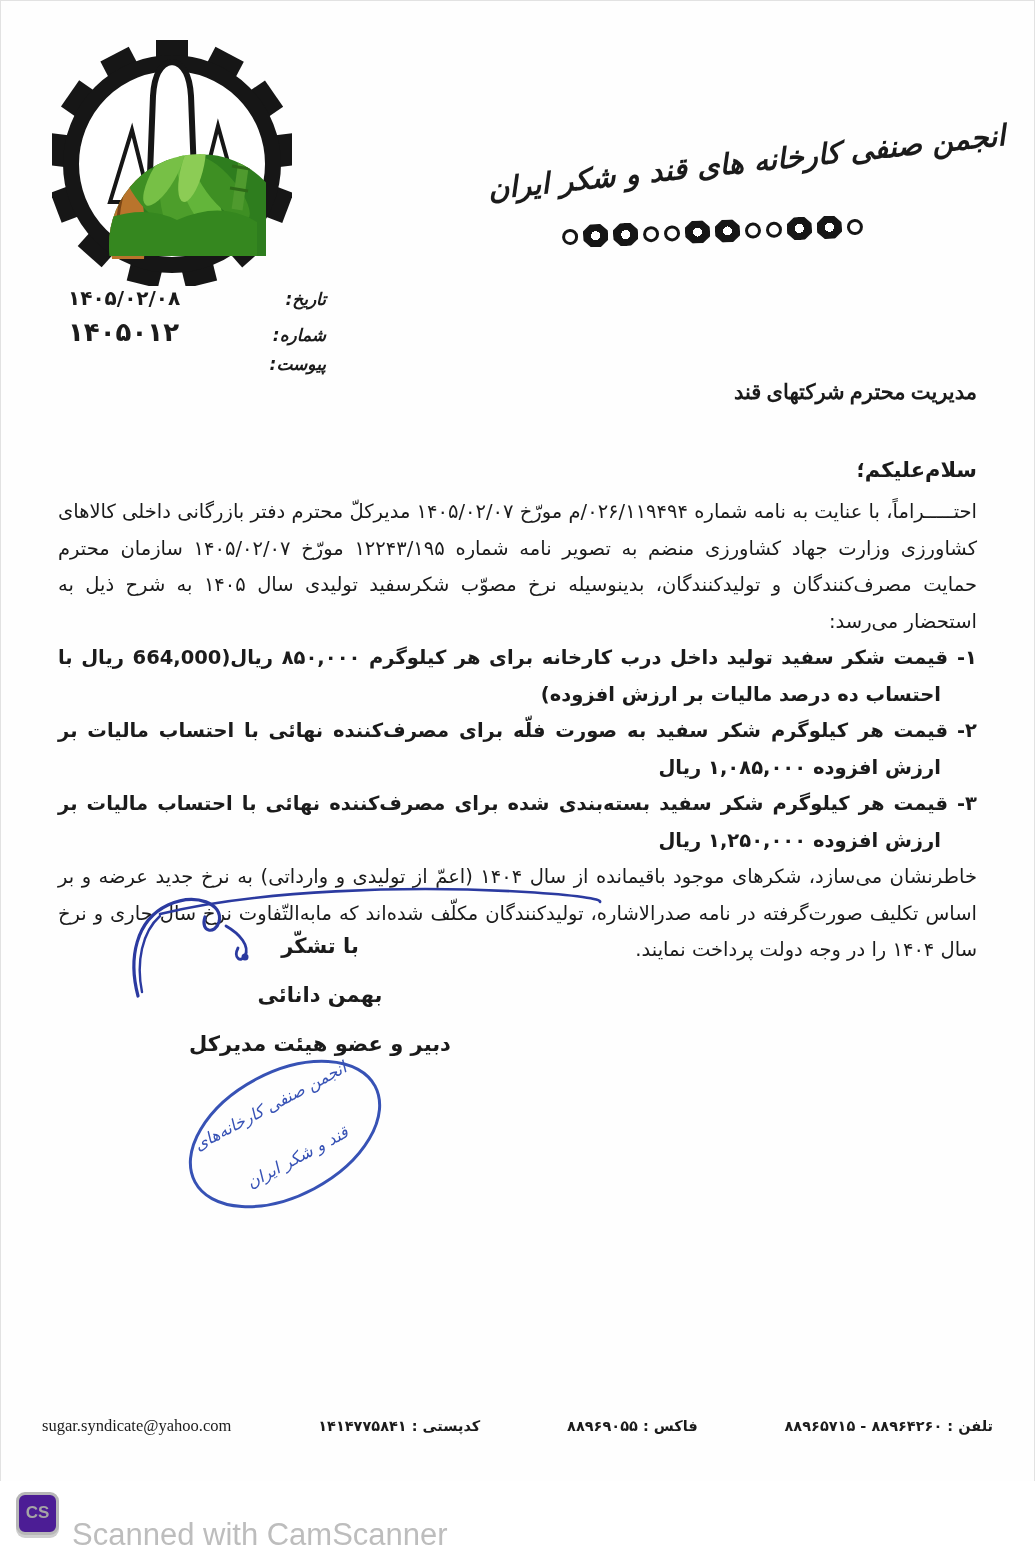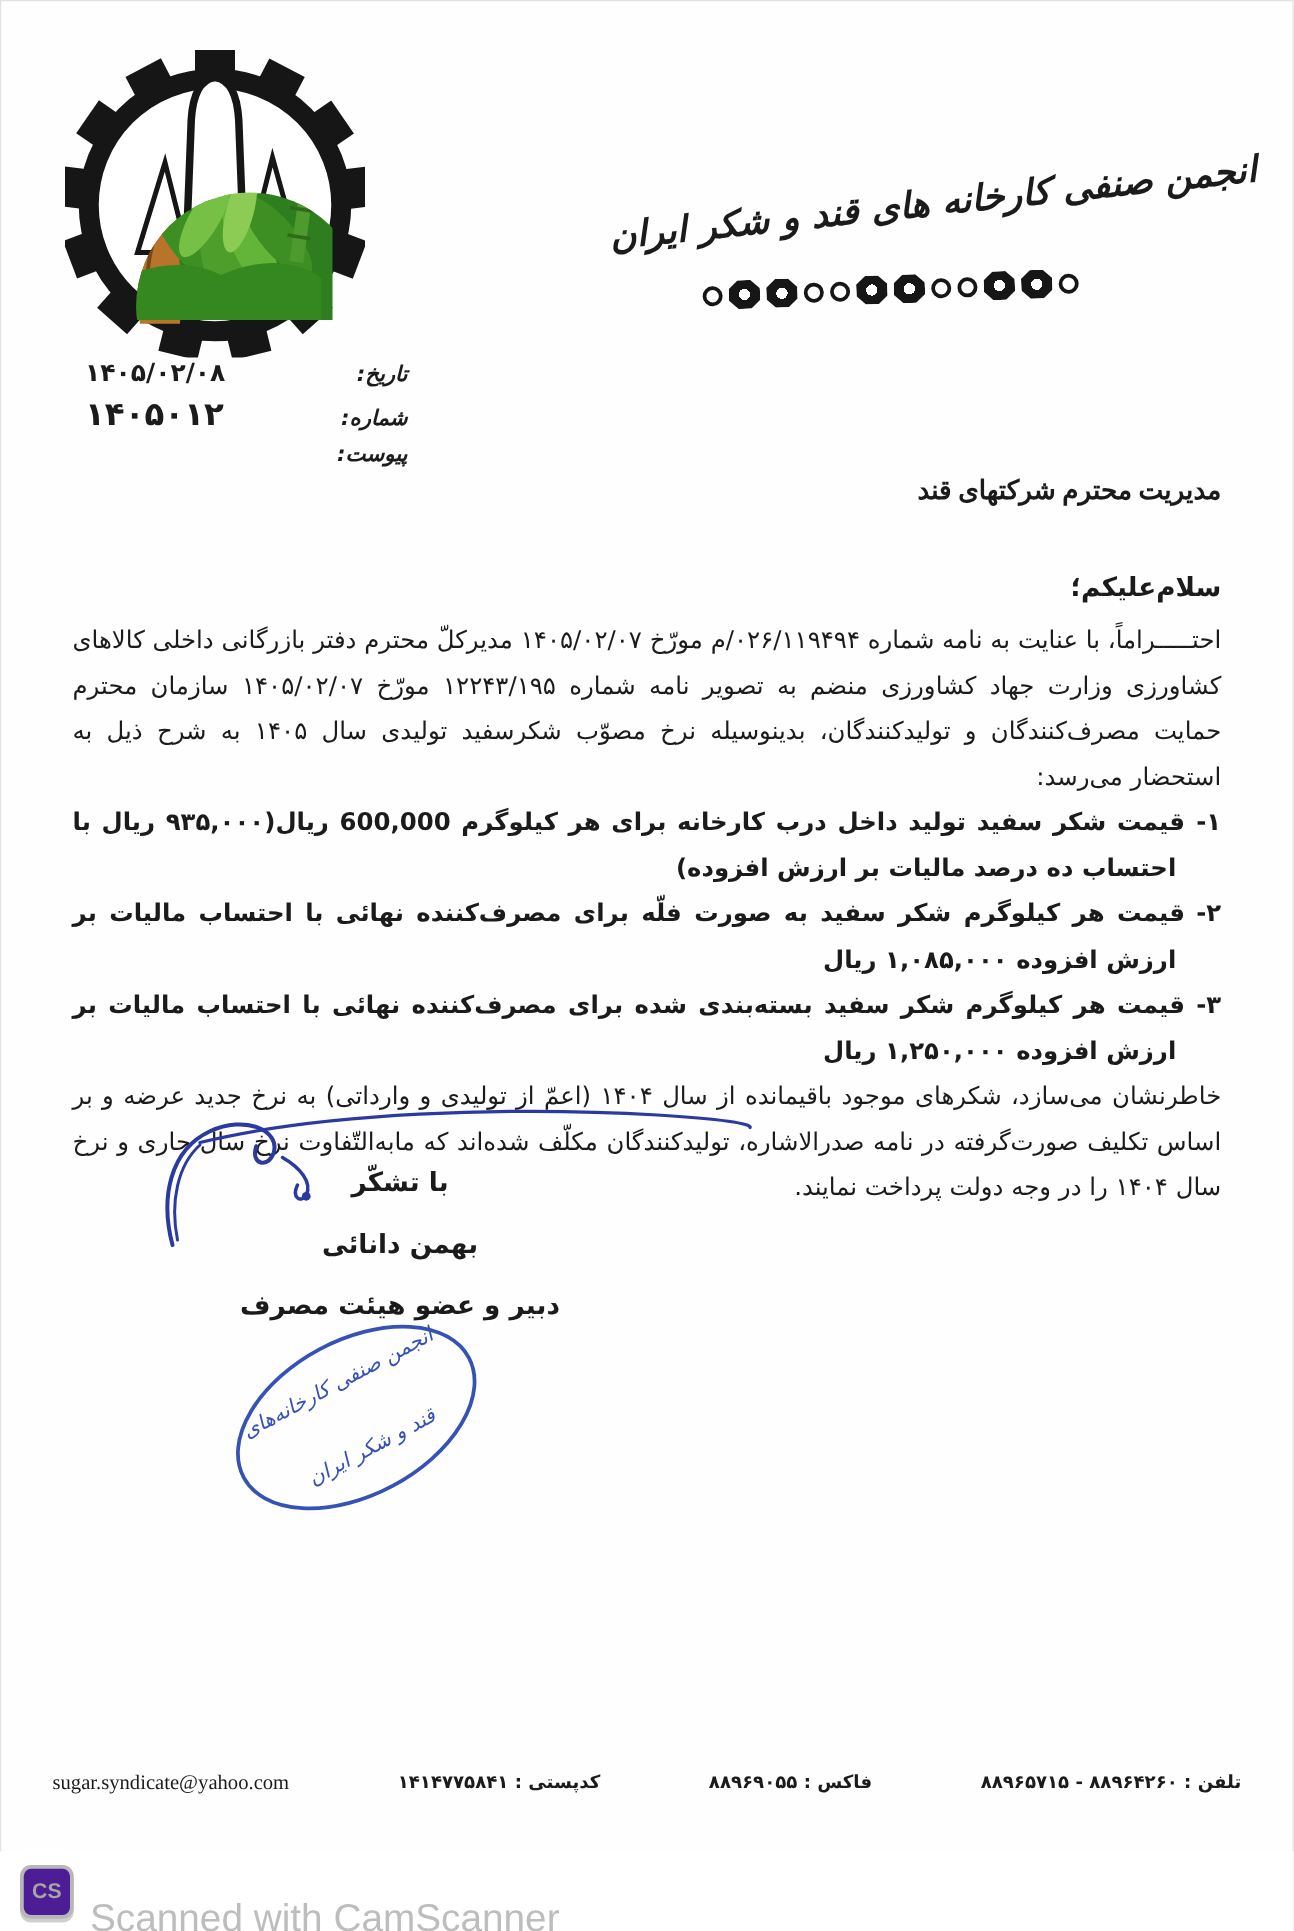--- a/index.html
+++ b/index.html
@@ -150,35 +150,35 @@
       <span class="meta-date"></span>
     </div>
   </div>
 
   <div class="recipient fa">مدیریت محترم شرکتهای قند</div>
   <div class="salutation fa">سلام‌علیکم؛</div>
 
   <div class="body fa">
     <p>احتـــــراماً،  با عنایت به نامه شماره ۰۲۶/۱۱۹۴۹۴/م مورّخ ۱۴۰۵/۰۲/۰۷ مدیرکلّ محترم دفتر بازرگانی داخلی کالاهای کشاورزی وزارت جهاد کشاورزی منضم به تصویر نامه شماره ۱۲۲۴۳/۱۹۵ مورّخ ۱۴۰۵/۰۲/۰۷ سازمان محترم حمایت مصرف‌کنندگان و تولیدکنندگان، بدینوسیله نرخ مصوّب شکرسفید تولیدی سال ۱۴۰۵ به شرح ذیل به استحضار می‌رسد:</p>
     <div class="item">
-      <span class="num">۱-</span><span>قیمت شکر سفید تولید داخل درب کارخانه برای هر کیلوگرم 600,000 ریال(۹۳۵,۰۰۰ ریال با احتساب ده درصد مالیات بر ارزش افزوده)</span>
+      <span class="num">۱-</span><span>قیمت شکر سفید تولید داخل درب کارخانه برای هر کیلوگرم ۸۵۰,۰۰۰ ریال(664,000 ریال با احتساب ده درصد مالیات بر ارزش افزوده)</span>
     </div>
     <div class="item">
       <span class="num">۲-</span><span>قیمت هر کیلوگرم شکر سفید به صورت فلّه برای مصرف‌کننده نهائی با احتساب مالیات بر ارزش افزوده ۱,۰۸۵,۰۰۰ ریال</span>
     </div>
     <div class="item">
       <span class="num">۳-</span><span>قیمت هر کیلوگرم شکر سفید بسته‌بندی شده برای مصرف‌کننده نهائی با احتساب مالیات بر ارزش افزوده ۱,۲۵۰,۰۰۰ ریال</span>
     </div>
     <p>خاطرنشان می‌سازد، شکرهای موجود باقیمانده از سال ۱۴۰۴ (اعمّ از تولیدی و وارداتی) به نرخ جدید عرضه و بر اساس تکلیف صورت‌گرفته در نامه صدرالاشاره، تولیدکنندگان مکلّف شده‌اند که مابه‌التّفاوت نرخ سال جاری و نرخ سال ۱۴۰۴ را در وجه دولت پرداخت نمایند.</p>
   </div>
 
   <div class="signoff fa">
     <div>با تشکّر</div>
     <div>بهمن دانائی</div>
-    <div>دبیر و عضو هیئت مصرف</div>
+    <div>دبیر و عضو هیئت مدیرکل</div>
   </div>
 
   <svg class="signature-svg" viewBox="0 0 520 140" aria-hidden="true">
     <g fill="none" stroke="#2b3aa0" stroke-linecap="round">
       <path stroke-width="3.2" d="M30,122 C20,84 28,46 60,31 C88,18 116,30 111,48 C107,61 92,58 97,43"></path>
       <path stroke-width="2.6" d="M52,40 C150,16 300,11 418,18 C468,21 494,25 492,28"></path>
       <path stroke-width="2.4" d="M34,118 C28,88 34,58 52,42"></path>
       <path stroke-width="2.8" d="M118,52 C132,60 142,72 137,82 C133,89 125,84 130,74"></path>
       <circle cx="137" cy="83" r="3.5" fill="#2b3aa0" stroke="none"></circle>
     </g>

